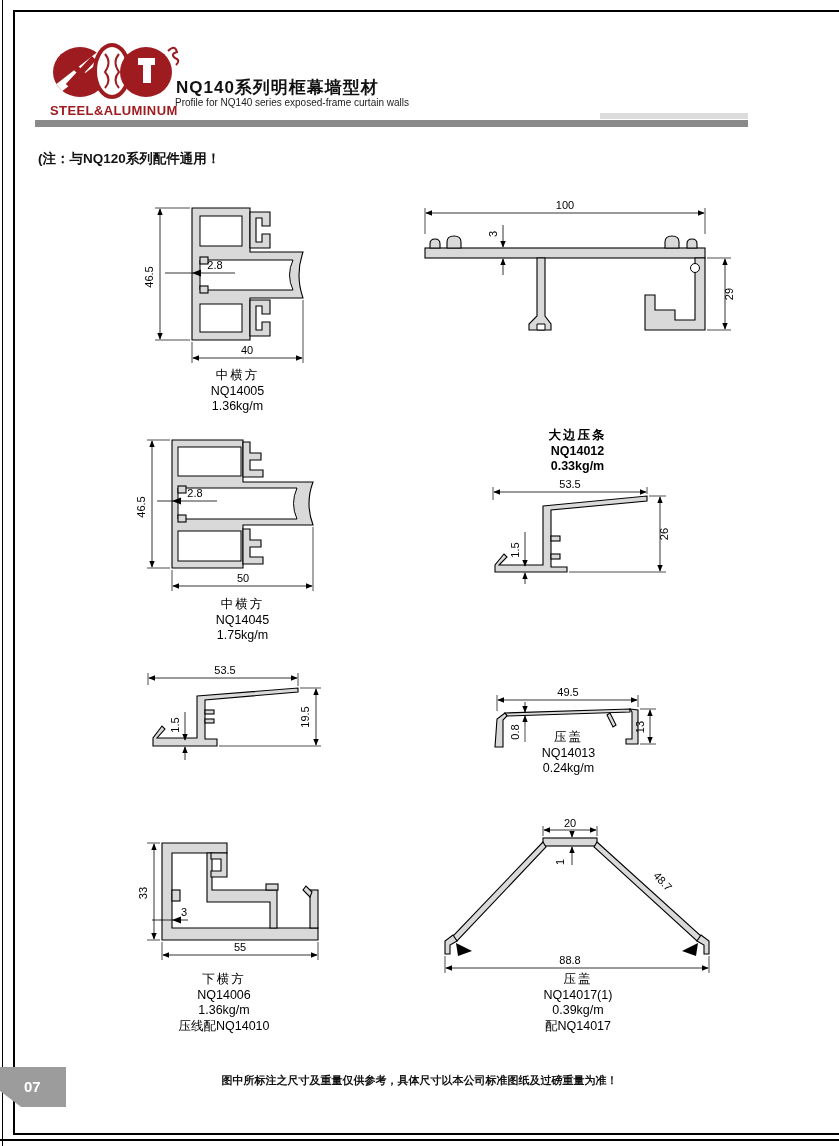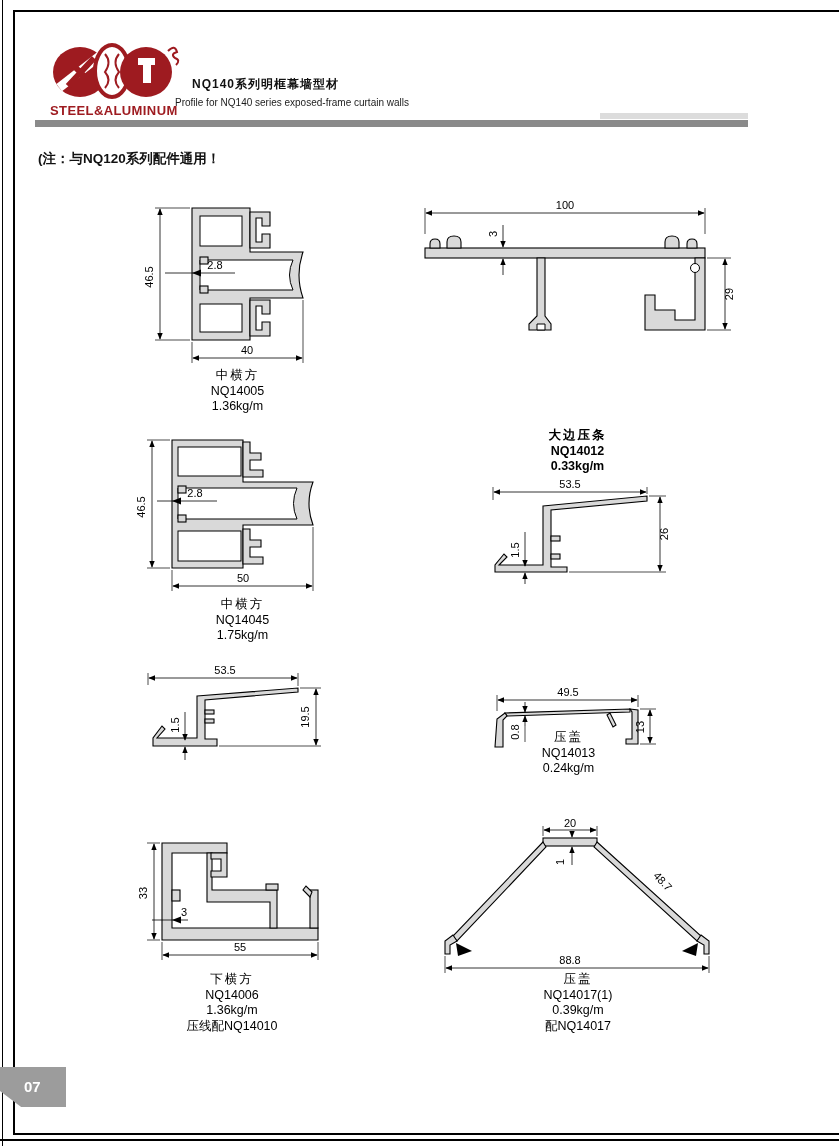--- a/index.html
+++ b/index.html
@@ -4,21 +4,21 @@
 <style>
   html,body{margin:0;padding:0;background:#fff;}
   #page{position:relative;width:839px;height:1146px;background:#fff;overflow:hidden;
         font-family:"Liberation Sans",sans-serif;color:#111;}
   .abs{position:absolute;}
   
   #outer-left{left:2px;top:0;width:1px;height:1146px;background:#000;}
   #outer-bottom{left:0;right:0;top:1139px;height:2px;background:#000;}
   #inner-frame{left:13px;top:10px;right:-3px;height:1121px;border:2px solid #000;border-right:none;}
   
-  #title-zh{left:176px;top:76px;font-size:12px;font-weight:bold;letter-spacing:1px;margin-left:16px;}
+  #title-zh{left:176px;top:76px;font-size:17px;font-weight:bold;letter-spacing:1px;}
   #title-en{left:175px;top:97px;font-size:10px;color:#1c1c1c;}
   #gray-bar{left:35px;top:120px;width:713px;height:7px;background:#8a8a8a;}
   #gray-bar-hl{left:600px;top:113px;width:148px;height:6px;background:#dcdcdc;}
   #note{left:38px;top:150px;font-size:13.5px;font-weight:700;}
   
   .plabel{font-size:12.5px;line-height:15.5px;text-align:center;color:#000;}
   .plabel .nm{letter-spacing:2px;}
   .plabel span{display:block;}
   .u{text-decoration:underline;}
   
@@ -229,21 +229,21 @@
     <line class="dim" x1="14" y1="9" x2="14" y2="104"></line>
     <text class="dtx" x="7" y="58" text-anchor="middle" transform="rotate(-90 7 58)">33</text>
     <line class="lin" x1="12" y1="85" x2="48" y2="85"></line>
     <path class="solid" d="M32,85 l9,-3.5 v7 z"></path>
     <text class="dtx" x="44" y="81" text-anchor="middle">3</text>
     <line class="ext" x1="22" y1="107" x2="22" y2="125"></line>
     <line class="ext" x1="178" y1="107" x2="178" y2="125"></line>
     <line class="dim" x1="23" y1="120" x2="177" y2="120"></line>
     <text class="dtx" x="100" y="116" text-anchor="middle">55</text>
   </svg>
-  <div class="abs plabel" style="left:172px;top:972px;width:120px;">
+  <div class="abs plabel" style="left:164px;top:972px;width:120px;">
     <span class="nm">下横方</span>
     <span>NQ14006</span>
     <span>1.36kg/m</span>
     <span>压线配NQ14010</span>
   </div>
 
   <svg class="abs" style="left:430px;top:822px;" width="290" height="158" viewBox="0 0 290 158">
     <rect class="shp" x="113" y="16" width="54" height="8"></rect>
     <path class="shp" d="M113,20 L116,25 L27,119 L23,114 Z"></path>
     <path class="shp" d="M167,20 L271,114 L267,119 L164,25 Z"></path>
@@ -264,17 +264,18 @@
     <line class="dim" x1="16" y1="146" x2="278" y2="146"></line>
     <text class="dtx" x="140" y="142" text-anchor="middle">88.8</text>
   </svg>
   <div class="abs plabel" style="left:518px;top:972px;width:120px;">
     <span class="nm">压盖</span>
     <span>NQ14017(1)</span>
     <span>0.39kg/m</span>
     <span>配NQ14017</span>
   </div>
 
+  <div class="abs" id="footer-note">图中所标注之尺寸及重量仅供参考，具体尺寸以本公司标准图纸及过磅重量为准！</div>
   <div class="abs" id="page-badge">
     <span class="num">07</span>
   </div>
 
 </div>
 
 </body></html>

